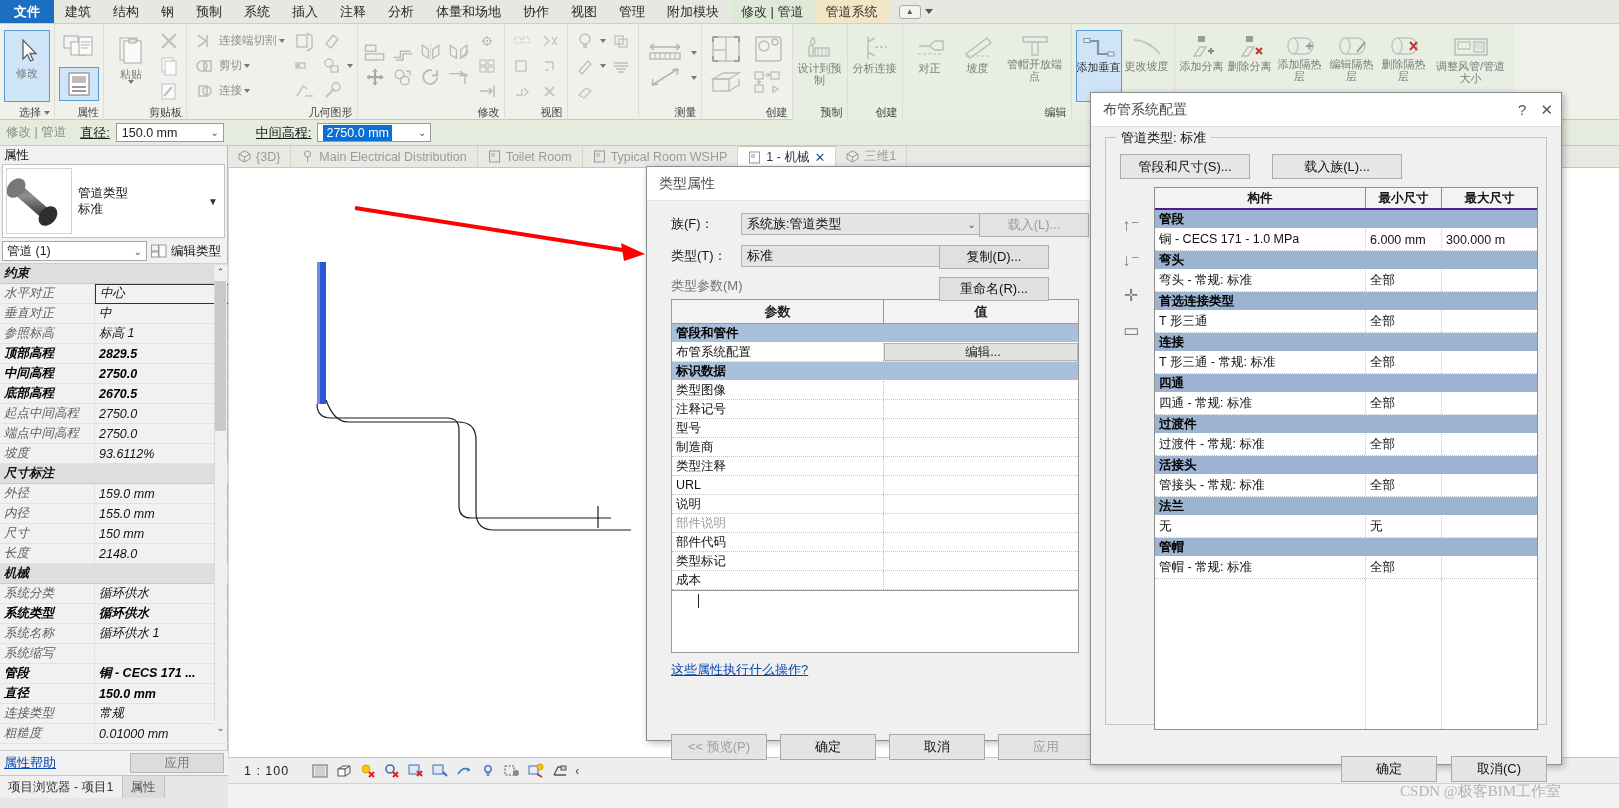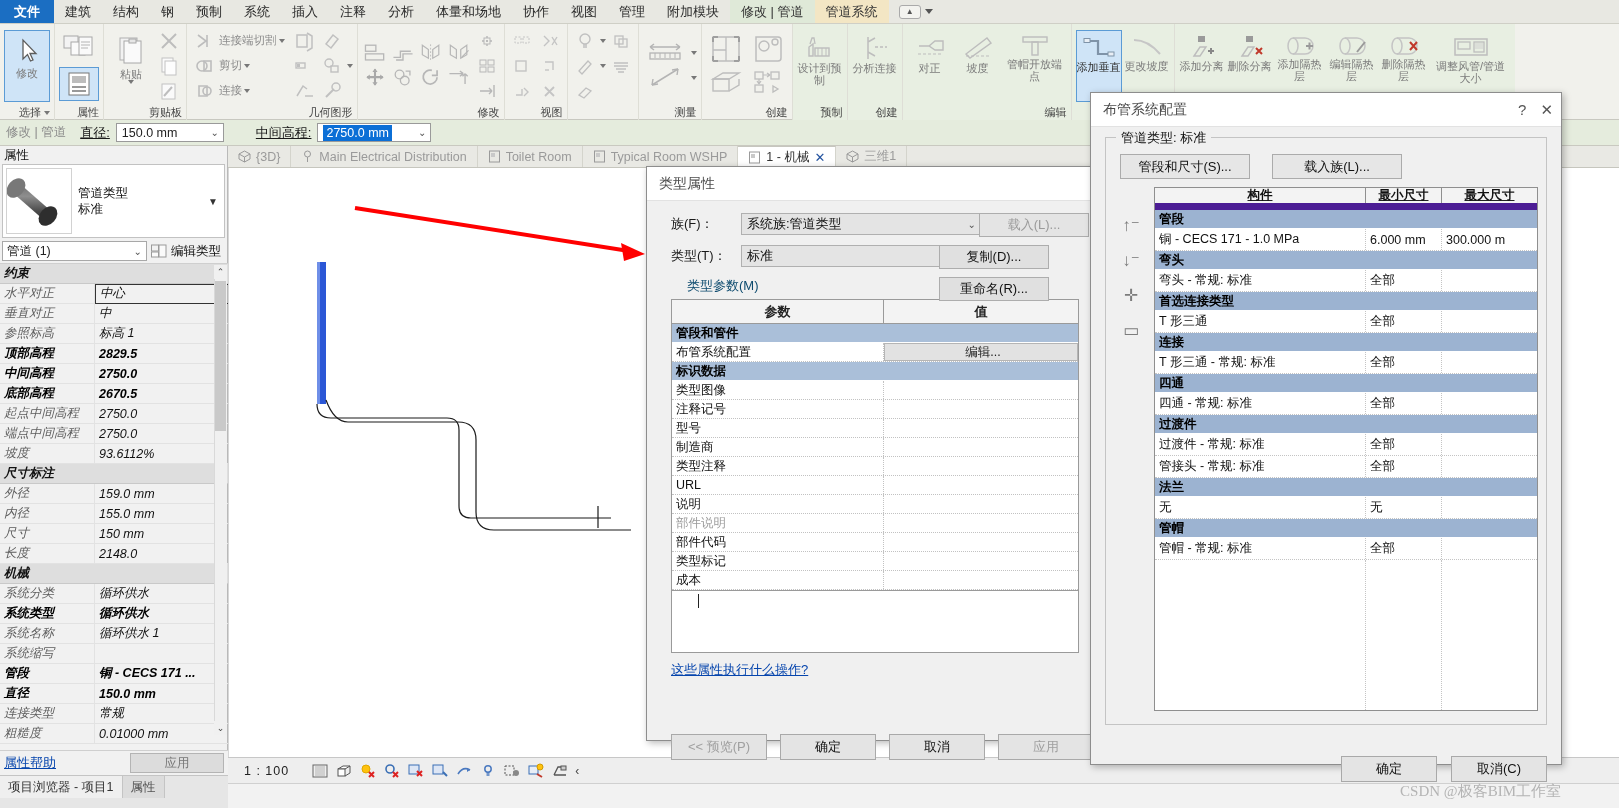--- a/index.html
+++ b/index.html
@@ -121,21 +121,21 @@
   #typeprops{ left:646px; top:166px; width:458px; height:575px; }
   .tp-body{ padding:12px 16px 0 24px; position:relative; height:100%;}
   .frow{ display:flex; align-items:center; margin-bottom:10px; }
   .frow .fl{ width:70px; font-size:13px; color:#1a1a1a; }
   .fcombo{ width:241px; height:22px; background:#e4e4e4; border:1px solid #b0b0b0; display:flex;
      align-items:center; justify-content:space-between; padding:0 5px; font-size:13px; color:#111;}
   .fbtn{ height:24px; background:#e0e0e0; border:1px solid #adadad; font-size:13px; color:#111;
      display:flex; align-items:center; justify-content:center; }
   .fbtn.dis{ color:#9a9a9a; background:#e4e4e4;margin-left:40px;}
   .rbtns{ position:absolute; right:14px; top:12px; display:flex; flex-direction:column; gap:8px;}
-  .tp-lbl{ font-size:13px; color:#0c4a6e; margin:6px 0 4px 16px;}
+  .tp-lbl{ font-size:13px; color:#737373; margin:6px 0 4px 0;}
   .tptable{ border:1px solid #9a9a9a; background:#fff; width:408px; }
   .tphead{ display:flex; height:24px; background:#f3f3f3; border-bottom:1px solid #9a9a9a;}
   .tphead div{ display:flex; align-items:center; justify-content:center; font-size:13px; font-weight:bold;}
   .tpsec{ height:19px; background:#aabfd9; font-size:12.5px; font-weight:bold; color:#000;
      display:flex; align-items:center; padding-left:4px; border-bottom:1px solid #fff;}
   .tprow{ display:flex; height:19px; border-bottom:1px dotted #c2c2c2; font-size:12.5px;}
   .tprow .k{ width:212px; padding-left:4px; display:flex; align-items:center; color:#111;
      border-right:1px dotted #c2c2c2;}
   .tprow .k.gray{ color:#9b9b9b;}
   .tprow .v{ flex:1; display:flex; align-items:center; padding-left:4px;}
@@ -153,21 +153,21 @@
   .pc-body{ position:relative; height:100%; padding:10px 14px 0 14px;}
   .grp{ border:1px solid #c4c4c4; padding:16px 8px 8px 8px; position:relative; height:588px;}
   .grp .glbl{ position:absolute; top:-9px; left:10px; background:#f0f0f0; padding:0 5px; font-size:13px; color:#111;}
   .pc-btnrow{ display:flex; gap:22px; margin-bottom:8px; padding-left:6px;}
   .pcbtn{ width:130px;height:25px; background:#e6e6e6; border:1px solid #ababab; font-size:13px;
      display:flex;align-items:center;justify-content:center;color:#111;}
   .pc-main{ display:flex; gap:6px; }
   .pc-tools{ width:34px; display:flex; flex-direction:column; align-items:center; gap:18px; padding-top:30px; color:#7c7c7c;}
   .pctool{ font-size:17px; line-height:17px; }
   .pctbl{ flex:1; border:1px solid #8f8f8f; background:#fff; }
-  .pchead{ display:flex; height:22px; background:#f3f3f3; border-bottom:7px solid #4c1d95;text-decoration:underline; }
+  .pchead{ display:flex; height:22px; background:#f3f3f3; border-bottom:2px solid #4c1d95; }
   .pchead div{ display:flex; align-items:center; justify-content:center; font-size:12.5px; font-weight:bold; color:#111;}
   .pcsec{ height:19px; background:#9cb3d1; font-size:12.5px; font-weight:bold; color:#000;
      display:flex; align-items:center; padding-left:4px; border-bottom:1px solid #fff;}
   .pcrow{ display:flex; height:22px; border-bottom:1px dotted #c4c4c4; font-size:12.5px; color:#111;}
   .pcrow .c1{ width:211px; padding-left:4px; display:flex; align-items:center; border-right:1px dotted #c4c4c4;}
   .pcrow .c2{ width:76px; padding-left:4px; display:flex; align-items:center; border-right:1px dotted #c4c4c4;}
   .pcrow .c3{ flex:1; padding-left:4px; display:flex; align-items:center;}
   .pcfill{ display:flex; height:150px;}
   .pcfill .c1{ width:211px; border-right:1px dotted #c4c4c4;}
   .pcfill .c2{ width:76px; border-right:1px dotted #c4c4c4;}
@@ -1239,20 +1239,23 @@
                   <div class="c3"></div>
                 </div>
                 <div class="pcsec">
                   <span>过渡件</span>
                 </div>
                 <div class="pcrow">
                   <div class="c1">过渡件 - 常规: 标准</div>
                   <div class="c2">全部</div>
                   <div class="c3"></div>
                 </div>
+                <div class="pcsec">
+                  <span>活接头</span>
+                </div>
                 <div class="pcrow">
                   <div class="c1">管接头 - 常规: 标准</div>
                   <div class="c2">全部</div>
                   <div class="c3"></div>
                 </div>
                 <div class="pcsec">
                   <span>法兰</span>
                 </div>
                 <div class="pcrow">
                   <div class="c1">无</div>

